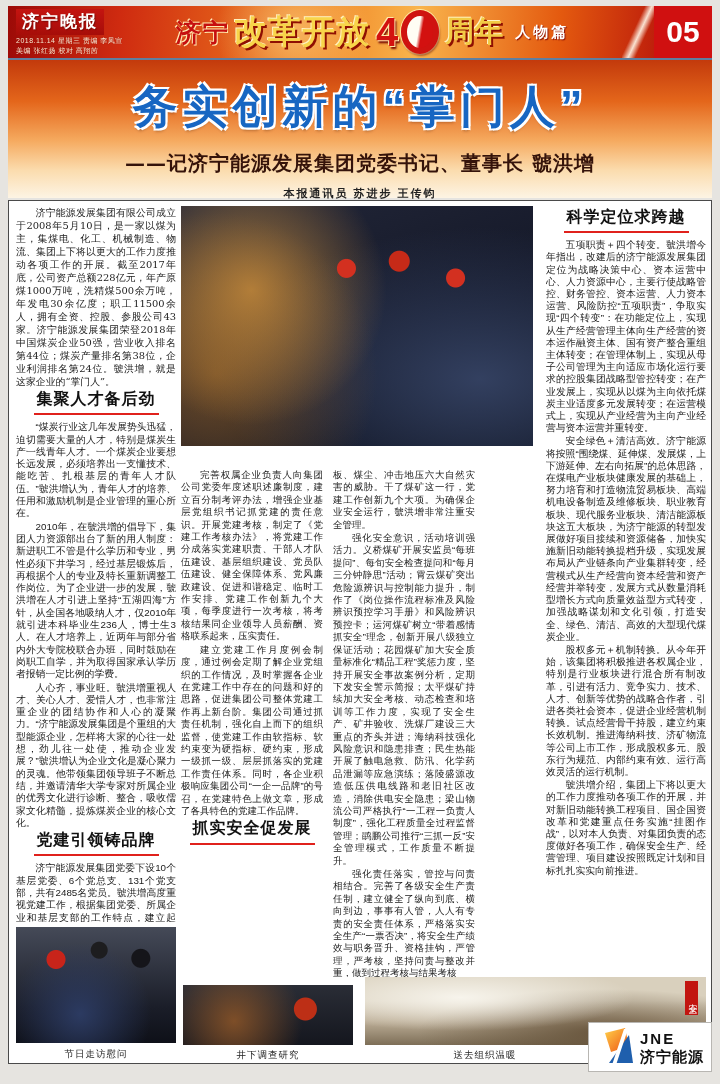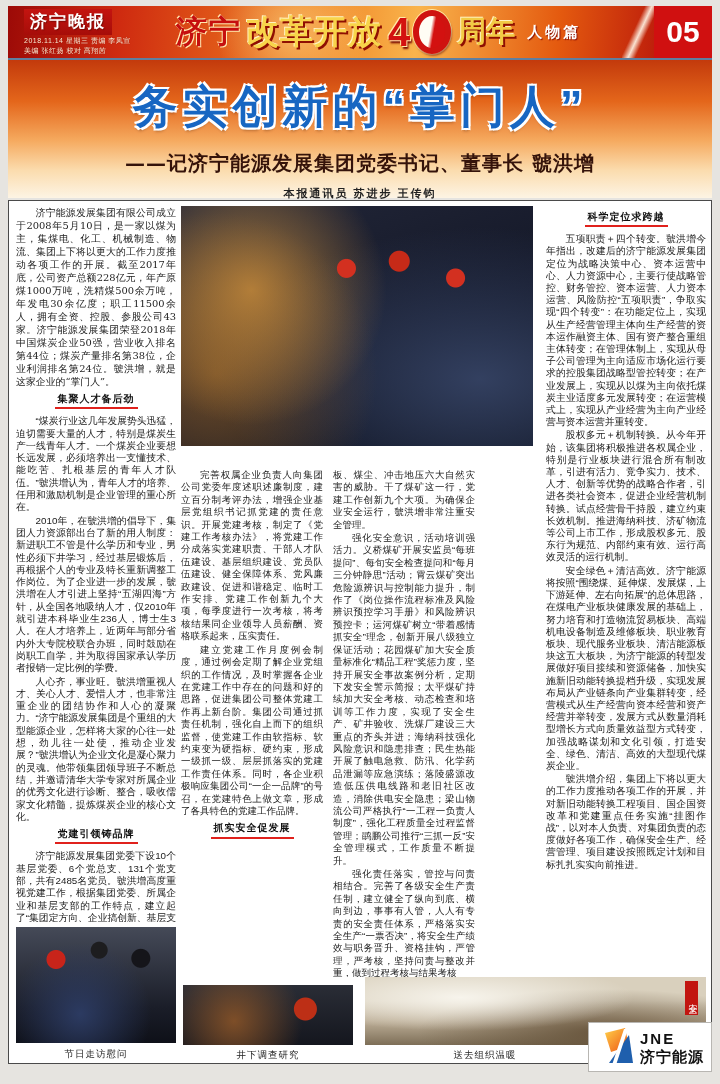--- a/index.html
+++ b/index.html
@@ -4,28 +4,28 @@
 <style>
   html,body{margin:0;padding:0;background:#c8c6c2;}
   .page{position:relative;width:720px;height:1084px;background:#e6e4e0;overflow:hidden;
         font-family:"Liberation Sans",sans-serif;color:#1a1a1a;}
   
   .banner{position:absolute;left:8px;top:6px;width:704px;height:52px;
     background:linear-gradient(95deg,#9c0a07,#cf2b10 16%,#ee7c1f 42%,#f9b44c 58%,#e45a0f 78%,#b30e0a 96%);
     border-bottom:2px solid #5f7fa0;overflow:hidden;}
   .banner .glow{position:absolute;left:190px;top:-30px;width:190px;height:110px;border-radius:50%;
     background:radial-gradient(circle,rgba(255,230,150,.55),rgba(255,160,40,0) 70%);}
-  .mast-left{position:absolute;left:16px;top:3px;width:150px;}
+  .mast-left{position:absolute;left:8px;top:3px;width:150px;}
   .paper-name{font-family:"DejaVu Serif",serif;font-weight:bold;font-size:17px;color:#fff;
     letter-spacing:2px;text-shadow:1px 1px 1px #7d0b06;background:linear-gradient(180deg,#c41410,#a60d09);
     display:inline-block;padding:1px 6px 2px;}
   .mast-info{font-size:7px;color:#ffe9d2;line-height:9px;letter-spacing:.5px;margin-top:1px;
     text-shadow:0 0 1px #8a1005;}
   .series{position:absolute;left:168px;top:0;height:52px;display:flex;align-items:center;}
-  .s-city{font-family:"DejaVu Serif",serif;font-size:31px;font-weight:bold;color:#c60f0f;
+  .s-city{font-family:"DejaVu Serif",serif;font-size:25px;font-weight:bold;color:#c60f0f;
     text-shadow:1px 1px 0 #ffe8b0,-1px -1px 0 #ffe8b0;letter-spacing:2px;}
   .s-main{font-family:"DejaVu Serif",serif;font-size:33px;font-weight:bold;color:#f8d44a;
     letter-spacing:1px;margin-left:4px;text-shadow:2px 2px 0 #8f0f02,-1px -1px 0 #fff2c0;}
   .s-four{font-size:40px;font-weight:900;color:#d31110;margin-left:6px;
     text-shadow:1px 1px 0 #ffe9a8,-1px -1px 0 #ffe9a8,2px 3px 2px #7a0b02;}
   .s-zero{display:inline-block;width:26px;height:32px;margin:0 2px 0 3px;border:6px solid #cf1310;
     border-radius:50%;background:linear-gradient(100deg,#fffdf4 44%,#d31110 56%);
     box-shadow:1px 2px 2px rgba(100,10,0,.5),0 0 0 1px #ffe9a8;}
   .s-unit{font-family:"DejaVu Serif",serif;font-size:29px;font-weight:bold;color:#f2ca45;
     margin-left:4px;text-shadow:2px 2px 0 #8f0f02,-1px -1px 0 #fff2c0;}
@@ -42,22 +42,22 @@
     text-shadow:-2px -2px 0 #fff,2px -2px 0 #fff,-2px 2px 0 #fff,2px 2px 0 #fff,0 3px 3px rgba(60,20,0,.35);}
   .hl-sub{margin-top:13px;font-size:20px;font-weight:bold;color:#35130a;letter-spacing:1px;
     font-family:"DejaVu Serif",serif;}
   .hl-by{margin-top:9px;font-size:11px;font-weight:bold;color:#222;letter-spacing:2px;}
   
   .article{position:absolute;left:8px;top:200px;width:702px;height:862px;background:#fff;
     border:1px solid #4a4a4a;}
   .col{position:absolute;overflow:hidden;text-align:justify;}
   .col p{margin:0 0 1px;text-indent:2em;}
   .col p.cont{text-indent:0;}
-  .col h3{margin:5px auto 6px;display:table;font-size:10px;letter-spacing:1px;
-    padding:0 3px 2px;border-bottom:2px solid #e0211c;color:#111;}
+  .col h3{margin:5px auto 6px;display:table;font-size:16px;letter-spacing:1px;
+    padding:0 3px 8px;border-bottom:2px solid #e0211c;color:#111;}
   .col1{left:7px;top:5px;width:160px;height:716px;font-size:9.8px;line-height:12.3px;}
   .col1 .intro{font-family:"DejaVu Serif",serif;font-size:9.9px;line-height:13px;color:#222;}
   .col2{left:172px;top:268px;width:142px;height:508px;font-size:9.5px;line-height:12.4px;}
   .col3{left:324px;top:268px;width:142px;height:508px;font-size:9.5px;line-height:12.4px;}
   .col4{left:537px;top:5px;width:160px;height:760px;font-size:9.8px;line-height:12.2px;}
   
   .photo{position:absolute;overflow:hidden;}
   .ph-main{left:172px;top:5px;width:352px;height:240px;
     background:
       radial-gradient(circle at 47% 26%,#d33020 0 9px,rgba(211,48,32,0) 10px),
@@ -155,22 +155,22 @@
 
     <div class="col col3">
       <p class="cont">板、煤尘、冲击地压六大自然灾害的威胁。干了煤矿这一行，党建工作创新九个大项。为确保企业安全运行，虢洪增非常注重安全管理。</p>
       <p>强化安全意识，活动培训强活力。义桥煤矿开展安监员“每班提问”、每旬安全检查提问和“每月三分钟静思”活动；霄云煤矿突出危险源辨识与控制能力提升，制作了《岗位操作流程标准及风险辨识预控学习手册》和风险辨识预控卡；运河煤矿树立“带着感情抓安全”理念，创新开展八级独立保证活动；花园煤矿加大安全质量标准化“精品工程”奖惩力度，坚持开展安全事故案例分析，定期下发安全警示简报；太平煤矿持续加大安全考核、动态检查和培训等工作力度，实现了安全生产、矿井验收、洗煤厂建设三大重点的齐头并进；海纳科技强化风险意识和隐患排查；民生热能开展了触电急救、防汛、化学药品泄漏等应急演练；落陵盛源改造低压供电线路和老旧社区改造，消除供电安全隐患；梁山物流公司严格执行“一工程一负责人制度”，强化工程质量全过程监督管理；鹍鹏公司推行“三抓一反”安全管理模式，工作质量不断提升。</p>
       <p>强化责任落实，管控与问责相结合。完善了各级安全生产责任制，建立健全了纵向到底、横向到边，事事有人管，人人有专责的安全责任体系，严格落实安全生产“一票否决”，将安全生产绩效与职务晋升、资格挂钩，严管理，严考核，坚持问责与整改并重，做到过程考核与结果考核</p>
     </div>
 
     <div class="col col4">
       <h3>科学定位求跨越</h3>
       <p>五项职责＋四个转变。虢洪增今年指出，改建后的济宁能源发展集团定位为战略决策中心、资本运营中心、人力资源中心，主要行使战略管控、财务管控、资本运营、人力资本运营、风险防控“五项职责”，争取实现“四个转变”：在功能定位上，实现从生产经营管理主体向生产经营的资本运作融资主体、国有资产整合重组主体转变；在管理体制上，实现从母子公司管理为主向适应市场化运行要求的控股集团战略型管控转变；在产业发展上，实现从以煤为主向依托煤炭主业适度多元发展转变；在运营模式上，实现从产业经营为主向产业经营与资本运营并重转变。</p>
+      <p>安全绿色＋清洁高效。济宁能源将按照“围绕煤、延伸煤、发展煤，上下游延伸、左右向拓展”的总体思路，在煤电产业板块健康发展的基础上，努力培育和打造物流贸易板块、高端机电设备制造及维修板块、职业教育板块、现代服务业板块、清洁能源板块这五大板块，为济宁能源的转型发展做好项目接续和资源储备，加快实施新旧动能转换提档升级，实现发展布局从产业链条向产业集群转变，经营模式从生产经营向资本经营和资产经营并举转变，发展方式从数量消耗型增长方式向质量效益型方式转变，加强战略谋划和文化引领，打造安全、绿色、清洁、高效的大型现代煤炭企业。</p>
       <p>股权多元＋机制转换。从今年开始，该集团将积极推进各权属企业，特别是行业板块进行混合所有制改革，引进有活力、竞争实力、技术、人才、创新等优势的战略合作者，引进各类社会资本，促进企业经营机制转换。试点经营骨干持股，建立约束长效机制。推进海纳科技、济矿物流等公司上市工作，形成股权多元、股东行为规范、内部约束有效、运行高效灵活的运行机制。</p>
-      <p>安全绿色＋清洁高效。济宁能源将按照“围绕煤、延伸煤、发展煤，上下游延伸、左右向拓展”的总体思路，在煤电产业板块健康发展的基础上，努力培育和打造物流贸易板块、高端机电设备制造及维修板块、职业教育板块、现代服务业板块、清洁能源板块这五大板块，为济宁能源的转型发展做好项目接续和资源储备，加快实施新旧动能转换提档升级，实现发展布局从产业链条向产业集群转变，经营模式从生产经营向资本经营和资产经营并举转变，发展方式从数量消耗型增长方式向质量效益型方式转变，加强战略谋划和文化引领，打造安全、绿色、清洁、高效的大型现代煤炭企业。</p>
       <p>虢洪增介绍，集团上下将以更大的工作力度推动各项工作的开展，并对新旧动能转换工程项目、国企国资改革和党建重点任务实施“挂图作战”，以对本人负责、对集团负责的态度做好各项工作，确保安全生产、经营管理、项目建设按照既定计划和目标扎扎实实向前推进。</p>
     </div>
 
     <div class="photo ph1"></div>
     <div class="photo ph2"></div>
     <div class="photo ph3">
       <div class="ph-sign">安全</div>
     </div>
     <div class="caption cap1">节日走访慰问</div>
     <div class="caption cap2">井下调查研究</div>

